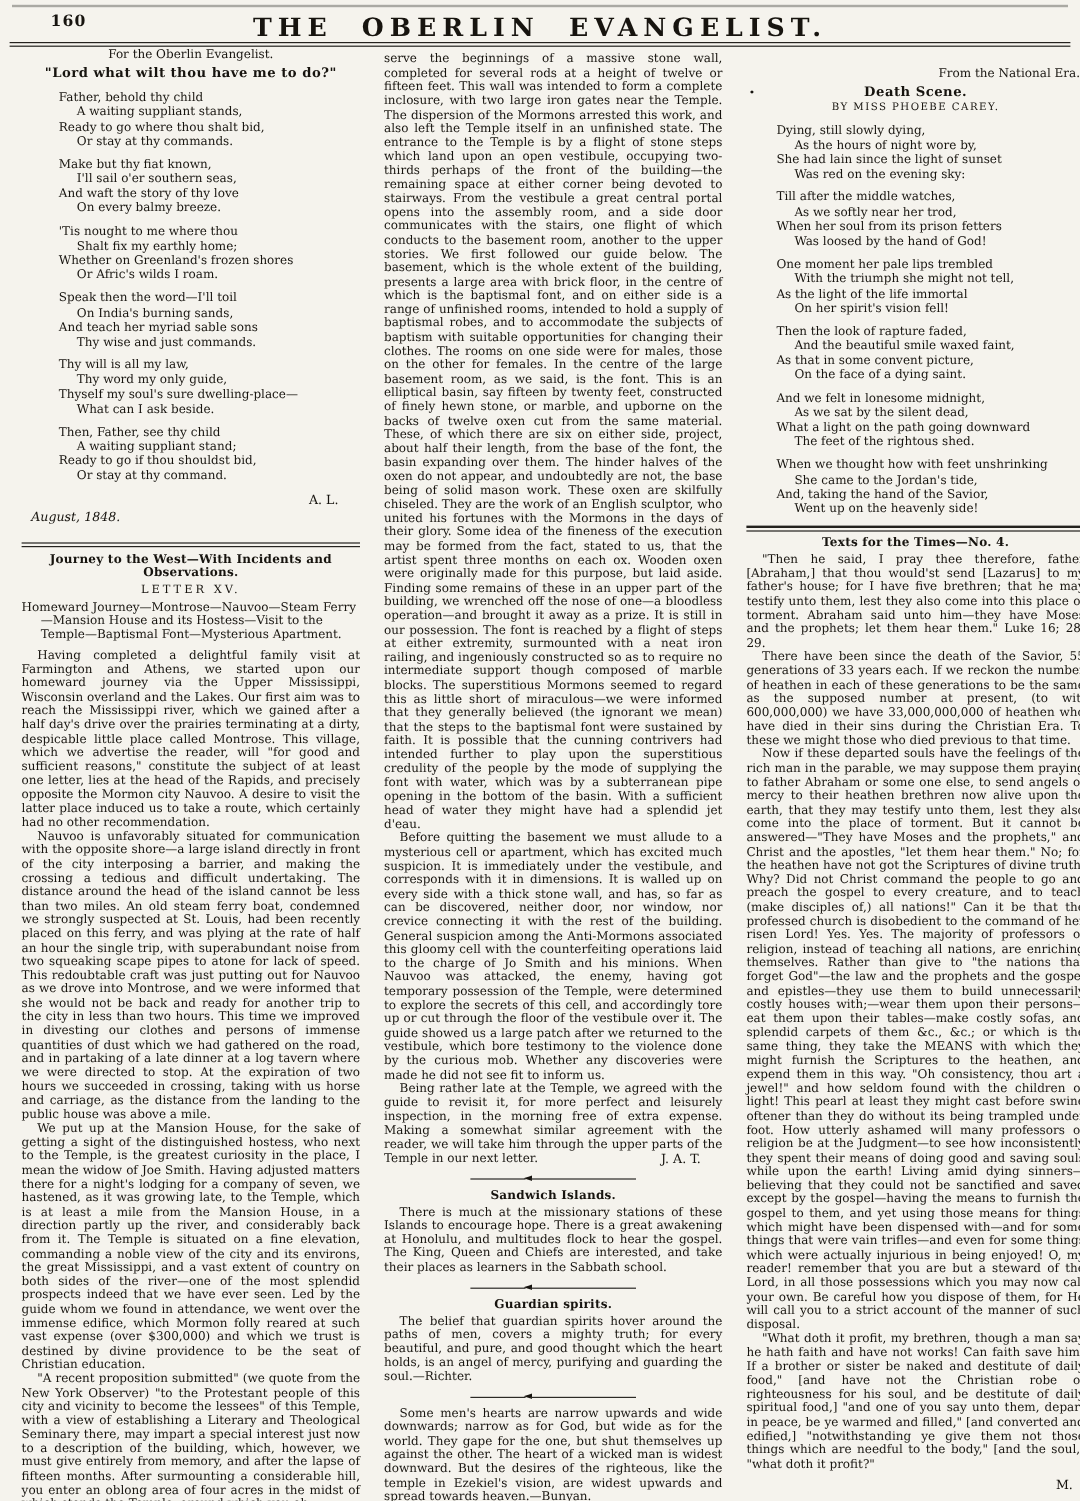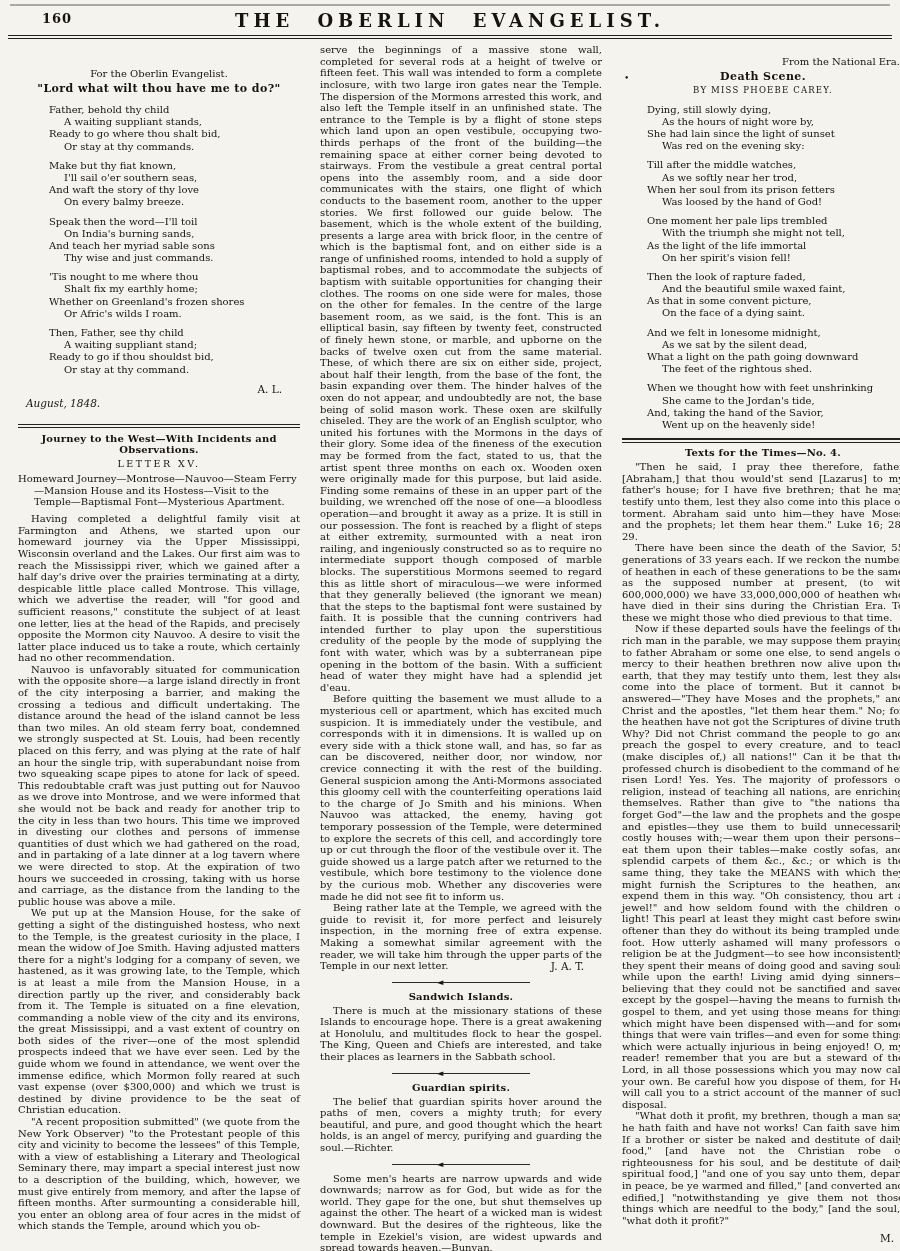--- a/index.html
+++ b/index.html
@@ -1,21 +1,21 @@
 <!DOCTYPE html>
 <html><head>
 <meta charset="utf-8">
 <style>
   html,body{margin:0;padding:0;background:#cfccc4;}
   .page{width:900px;height:1251px;overflow:hidden;background:#f5f3ed;color:#17140f;
         font-family:"DejaVu Serif", serif;position:relative;box-sizing:border-box;}
   .top-edge{margin:4px 10px 0;border-top:2px solid #6b6b66;opacity:.55;}
   .masthead-row{position:relative;height:26px;margin:1px 14px 0;}
   .page-num{position:absolute;left:28px;top:4px;font-size:13px;font-weight:bold;letter-spacing:1px;}
-  .masthead-title{margin:0;text-align:center;font-size:18px;font-weight:bold;
+  .masthead-title{margin:0;text-align:center;font-size:21px;font-weight:bold;
         letter-spacing:5px;word-spacing:12px;padding-top:3px;}
   .double-rule{height:2px;border-top:1.6px solid #24221e;border-bottom:1px solid #24221e;}
   .header-rule{margin:2px 8px 0;}
   .columns{display:flex;align-items:center;padding:5px 8px 0 14px;height:1208px;overflow:hidden;}
   .col{width:282px;flex:none;overflow:hidden;padding:2px 4px 0;}
   .col-divider{flex:none;width:4px;border-left:1px solid #4a4842;border-right:1px solid #4a4842;margin:0 3px;}
   
   .attribution{text-align:center;font-size:10px;margin-top:2px;}
   .poem-title{text-align:center;font-size:11px;font-weight:bold;margin:3px 0 9px;letter-spacing:.4px;}
   .poem{padding-left:26px;font-size:10px;line-height:1.22;}
@@ -66,30 +66,36 @@
             <div class="poem-line">Ready to go where thou shalt bid,</div>
             <div class="poem-line indent">Or stay at thy commands.</div>
           </div>
           <div class="stanza">
             <div class="poem-line">Make but thy fiat known,</div>
             <div class="poem-line indent">I'll sail o'er southern seas,</div>
             <div class="poem-line">And waft the story of thy love</div>
             <div class="poem-line indent">On every balmy breeze.</div>
           </div>
           <div class="stanza">
+            <div class="poem-line">'Tis nought to me where thou</div>
+            <div class="poem-line indent">Shalt fix my earthly home;</div>
+            <div class="poem-line">Whether on Greenland's frozen shores</div>
+            <div class="poem-line indent">Or Afric's wilds I roam.</div>
+          </div>
+          <div class="stanza">
             <div class="poem-line">Speak then the word—I'll toil</div>
             <div class="poem-line indent">On India's burning sands,</div>
             <div class="poem-line">And teach her myriad sable sons</div>
             <div class="poem-line indent">Thy wise and just commands.</div>
           </div>
           <div class="stanza">
-            <div class="poem-line">'Tis nought to me where thou</div>
-            <div class="poem-line indent">Shalt fix my earthly home;</div>
-            <div class="poem-line">Whether on Greenland's frozen shores</div>
-            <div class="poem-line indent">Or Afric's wilds I roam.</div>
+            <div class="poem-line">Thy will is all my law,</div>
+            <div class="poem-line indent">Thy word my only guide,</div>
+            <div class="poem-line">Thyself my soul's sure dwelling-place—</div>
+            <div class="poem-line indent">What can I ask beside.</div>
           </div>
           <div class="stanza">
             <div class="poem-line">Then, Father, see thy child</div>
             <div class="poem-line indent">A waiting suppliant stand;</div>
             <div class="poem-line">Ready to go if thou shouldst bid,</div>
             <div class="poem-line indent">Or stay at thy command.</div>
           </div>
         </div>
       <div class="signature">A. L.</div>
       <div class="date-line">August, 1848.</div>

